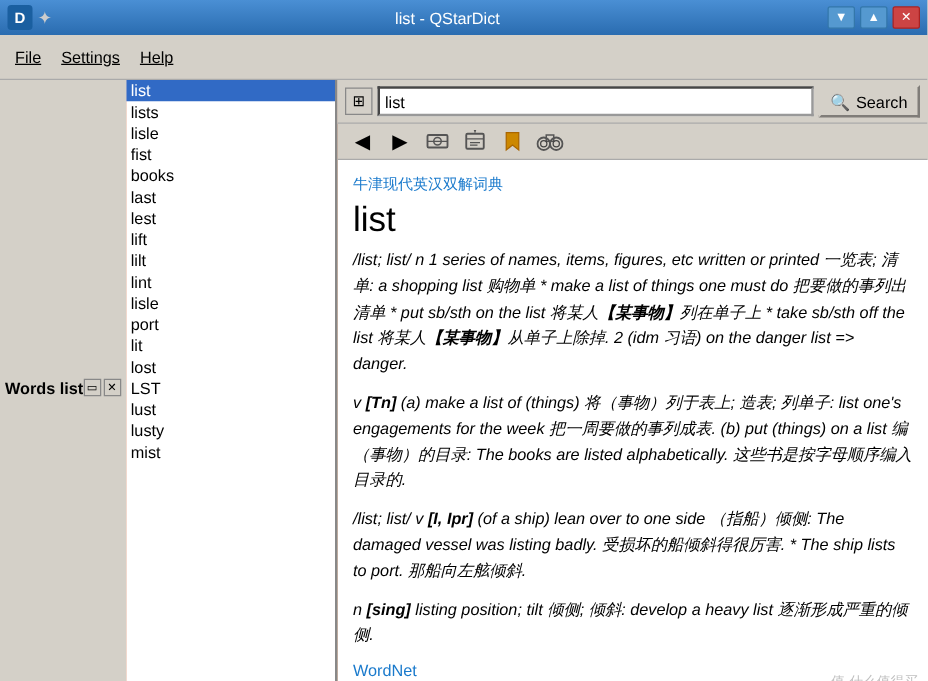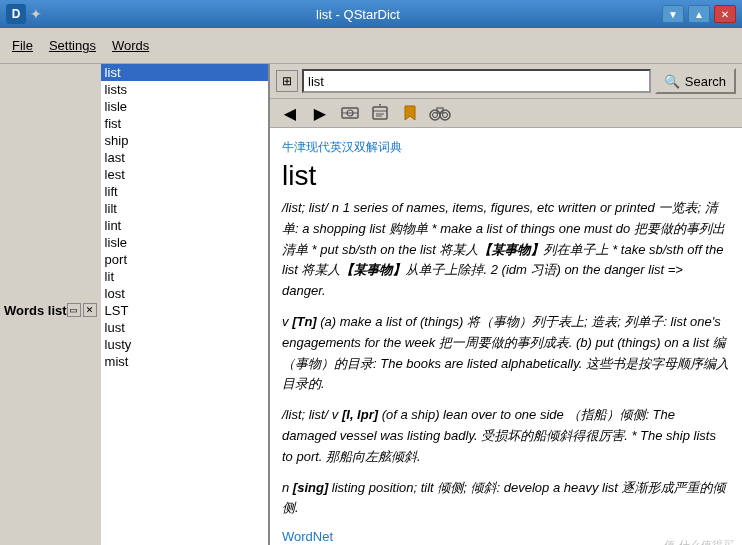--- a/index.html
+++ b/index.html
@@ -283,39 +283,39 @@
   <div class="titlebar-controls">
     <div class="titlebar-btn">▼</div>
     <div class="titlebar-btn">▲</div>
     <div class="titlebar-btn close">✕</div>
   </div>
 </div>
 
 <div class="menubar">
   <div class="menu-item underline">File</div>
   <div class="menu-item underline">Settings</div>
-  <div class="menu-item underline">Words</div>
+  <div class="menu-item underline">Help</div>
 </div>
 
 <div class="main-layout">
 
   <div class="left-panel">
     <div class="words-list-header">
       <span class="words-list-title">Words list</span>
       <div class="words-list-icons">
         <div class="icon-btn-small">▭</div>
         <div class="icon-btn-small">✕</div>
       </div>
     </div>
     <div class="words-list-container" id="words-list">
     <div class="word-item selected">list</div>
         <div class="word-item">lists</div>
         <div class="word-item">lisle</div>
         <div class="word-item">fist</div>
-        <div class="word-item">ship</div>
+        <div class="word-item">books</div>
         <div class="word-item">last</div>
         <div class="word-item">lest</div>
         <div class="word-item">lift</div>
         <div class="word-item">lilt</div>
         <div class="word-item">lint</div>
         <div class="word-item">lisle</div>
         <div class="word-item">port</div>
         <div class="word-item">lit</div>
         <div class="word-item">lost</div>
         <div class="word-item">LST</div>

